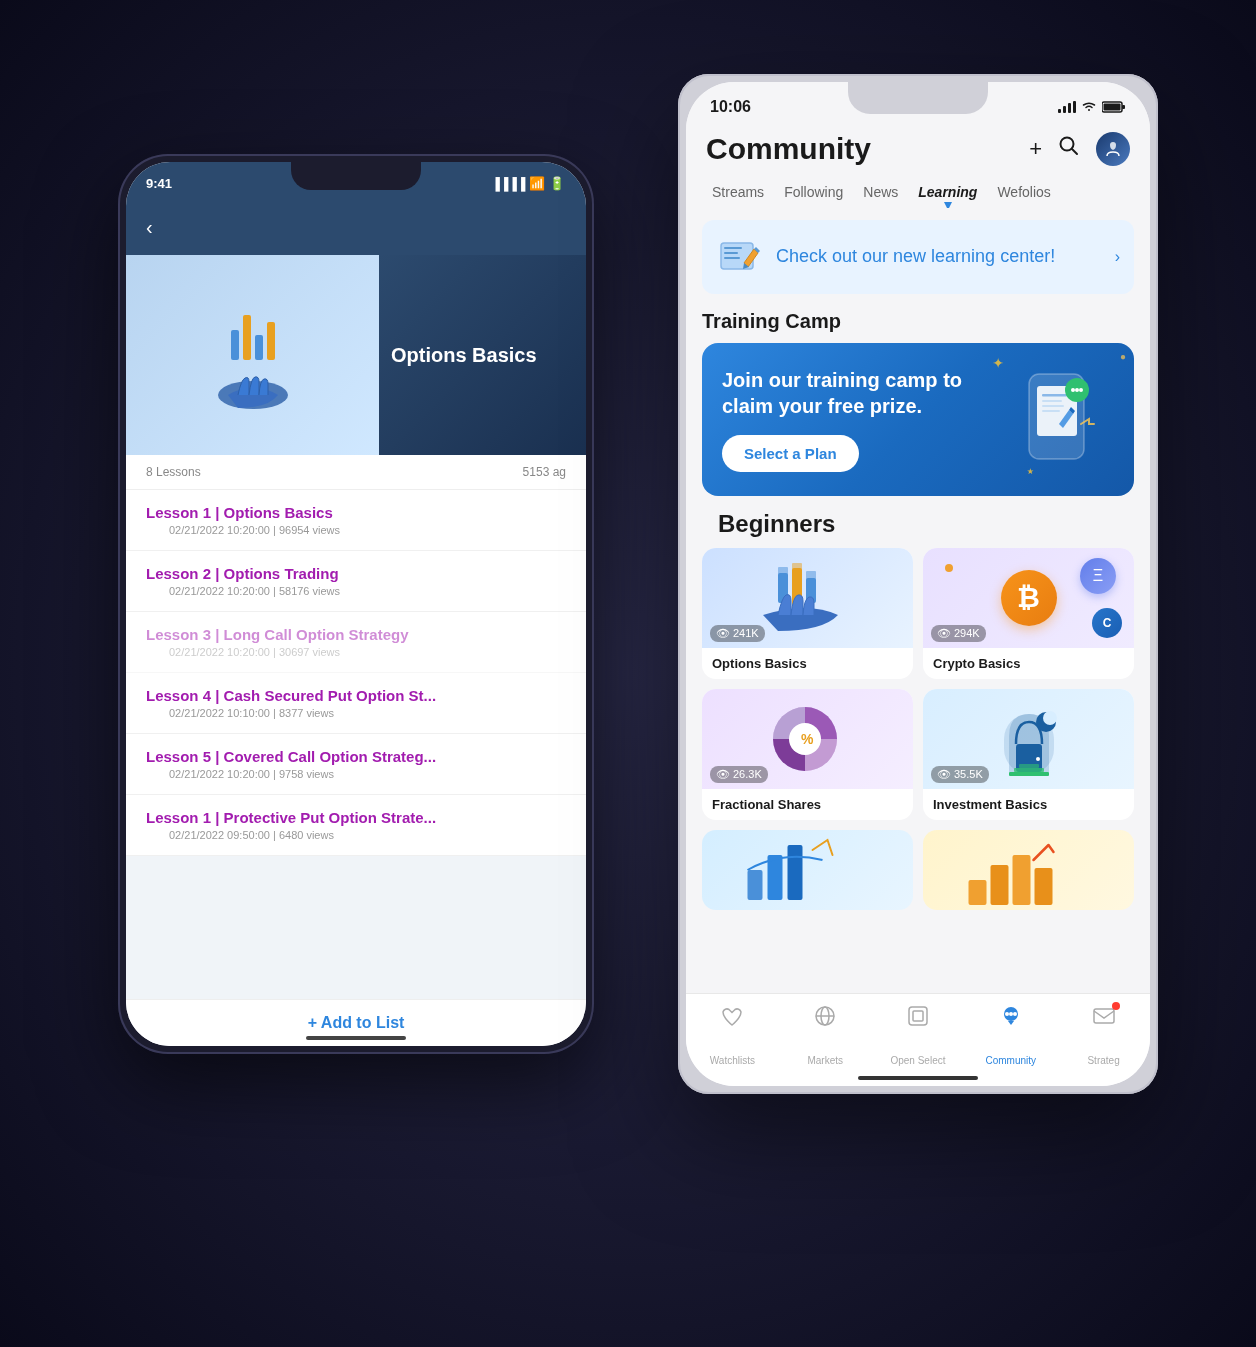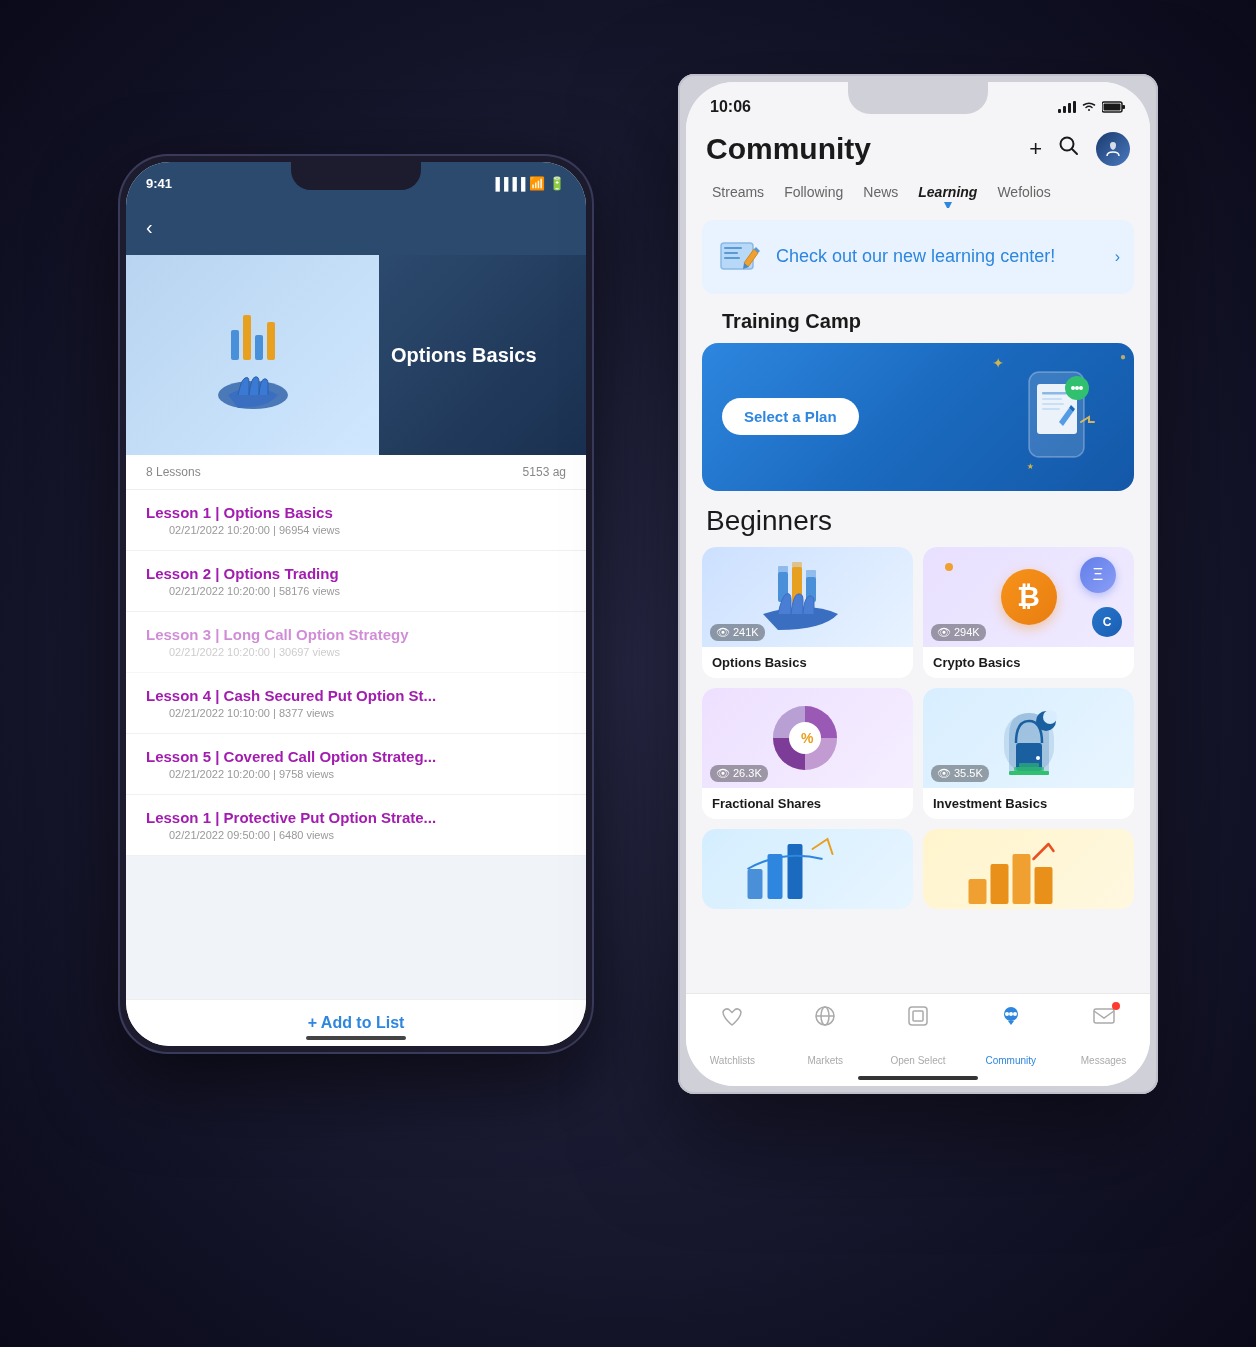--- a/index.html
+++ b/index.html
@@ -177,21 +177,21 @@
     }
 
     
     .phone-front {
       position: absolute;
       right: 20px;
       top: 0px;
       width: 480px;
       height: 1020px;
       background: #d0d0d8;
-      border-radius: 16px;
+      border-radius: 31px;
       box-shadow: 0 40px 100px rgba(0,0,0,0.5), inset 0 0 0 2px #c0c0cc;
       overflow: hidden;
       z-index: 2;
     }
 
     .phone-front-inner {
       position: absolute;
       top: 8px; left: 8px; right: 8px; bottom: 8px;
       border-radius: 48px;
       background: #f5f5f7;
@@ -359,21 +359,20 @@
       color: #2e86de;
       font-size: 16px;
     }
 
     
     .section-title {
       font-size: 20px;
       font-weight: 700;
       color: #1a1a1a;
       padding: 4px 16px 10px;
-      margin-left: 20px;
     }
 
     .training-camp-card {
       margin: 0 16px;
       border-radius: 16px;
       background: linear-gradient(135deg, #2e86de 0%, #1a6abf 50%, #1458a8 100%);
       padding: 24px 20px;
       display: flex;
       align-items: center;
       justify-content: space-between;
@@ -409,24 +408,24 @@
       width: 120px;
       height: 100px;
       display: flex;
       align-items: center;
       justify-content: center;
       position: relative;
     }
 
     
     .beginners-title {
-      font-size: 28px;
-      font-weight: 400;
+      font-size: 24px;
+      font-weight: 700;
       color: #1a1a1a;
-      padding: 14px 20px 10px;
+      padding: 14px 32px 10px;
     }
 
     .cards-grid {
       display: grid;
       grid-template-columns: 1fr 1fr;
       gap: 10px;
       padding: 0 16px;
     }
 
     .course-card {
@@ -820,20 +819,21 @@
 
         <div class="section-title">Training Camp</div>
 
         <div class="training-camp-card">
 
           <span class="decoration-star" style="top:12px;right:130px;">✦</span>
           <span class="decoration-star" style="bottom:20px;right:100px;font-size:8px;">★</span>
           <span style="position:absolute;top:8px;right:8px;color:rgba(255,200,80,0.7);font-size:10px;">●</span>
 
           <div class="training-camp-left">
+            <div class="training-camp-text">Join our training camp to claim your free prize.</div>
             <button class="select-plan-btn">Select a Plan</button>
           </div>
 
           <div class="training-camp-right">
 
             <svg width="110" height="110" viewBox="0 0 110 110">
 
               <rect x="30" y="10" width="55" height="85" rx="10" fill="rgba(255,255,255,0.15)" stroke="rgba(255,255,255,0.3)" stroke-width="1.5"></rect>
 
               <rect x="38" y="22" width="40" height="50" rx="3" fill="white" opacity="0.9"></rect>
@@ -1027,21 +1027,21 @@
           <span class="nav-item-label active">Community</span>
         </div>
 
         <div class="nav-item">
           <span class="nav-item-icon nav-badge">
             <svg width="24" height="24" viewBox="0 0 24 24" fill="none">
               <rect x="2" y="5" width="20" height="14" rx="2" stroke="#aaa" stroke-width="1.5" fill="none"></rect>
               <path d="M2 7 L12 14 L22 7" stroke="#aaa" stroke-width="1.5" fill="none"></path>
             </svg>
           </span>
-          <span class="nav-item-label">Messages</span>
+          <span class="nav-item-label">Strateg</span>
         </div>
 
       </div>
 
       <div class="home-indicator"></div>
     </div>
   </div>
 
 </div>
 

